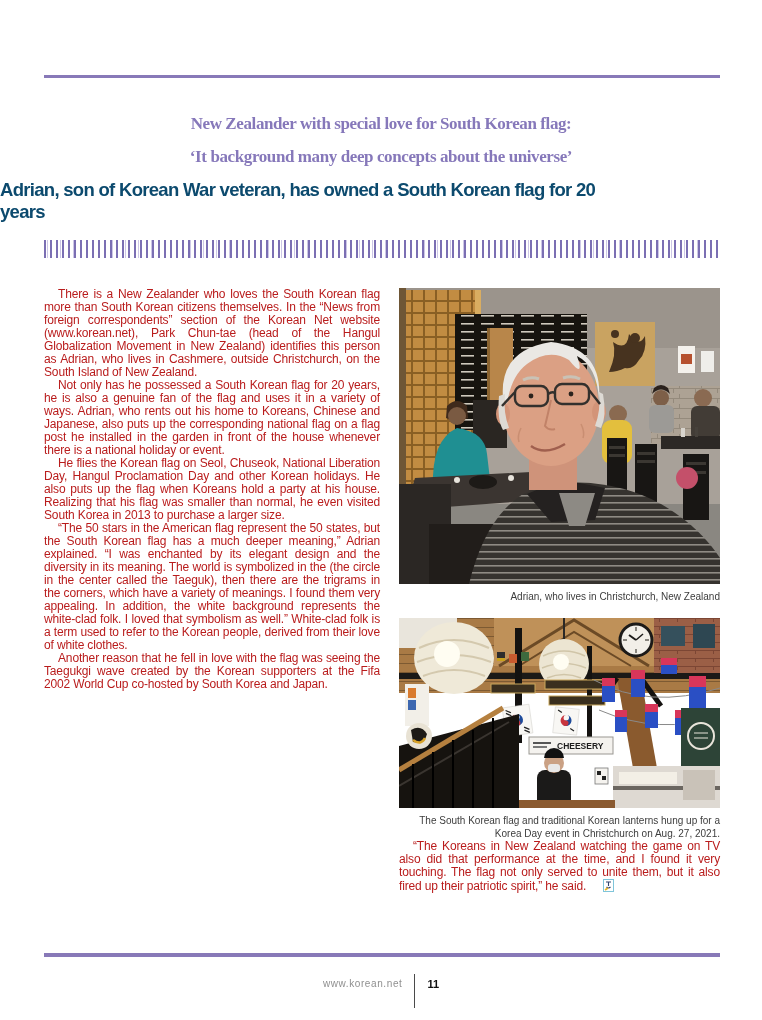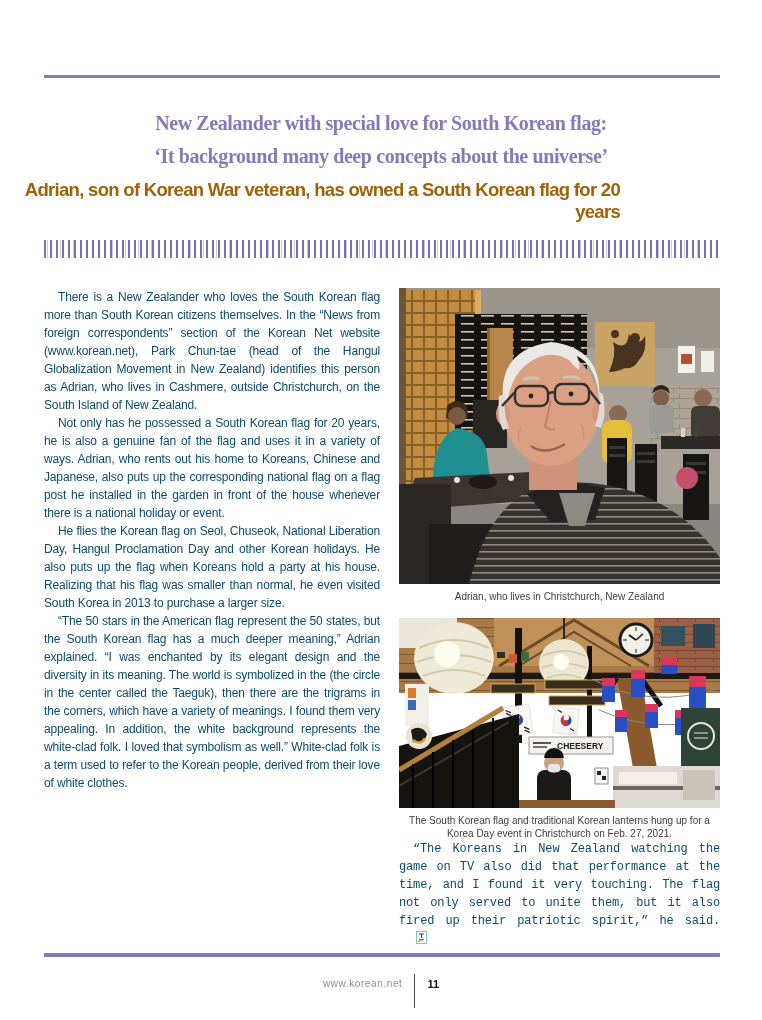--- a/index.html
+++ b/index.html
@@ -3,36 +3,36 @@
 <meta charset="utf-8">
 <style>
   html,body{margin:0;padding:0;background:#ffffff;}
   .page{position:relative;width:762px;height:1020px;background:#ffffff;overflow:hidden;
         font-family:"Liberation Sans",sans-serif;color:#3f3f3f;}
   .rule{position:absolute;left:44px;width:676px;background:#8879b8;}
   .rule-top{top:75px;height:3px;}
   .rule-bottom{top:953px;height:4px;}
   .title{position:absolute;top:107px;left:0;width:762px;text-align:center;
          font-family:"Liberation Serif",serif;font-weight:bold;color:#8678ba;
-         font-size:20px;line-height:33px;letter-spacing:-0.4px;}
-  .subtitle{position:absolute;top:179px;left:0;width:620px;text-align:right;
-            color:#a16207;font-weight:bold;font-size:18.5px;letter-spacing:-0.7px;}
+         font-size:17px;line-height:33px;letter-spacing:-0.4px;}
+  .subtitle{position:absolute;top:179px;left:0;width:620px;text-align:left;
+            color:#0c4a6e;font-weight:bold;font-size:18.5px;letter-spacing:-0.7px;}
   .barcode{position:absolute;left:44px;top:240px;width:676px;height:18px;background-color:#ffffff;
            background-image:
              repeating-linear-gradient(90deg,#7b6fb3 0 2px,transparent 2px 6px),
              repeating-linear-gradient(90deg,transparent 0 3px,#cdc7e6 3px 4px,transparent 4px 13px);}
   .columns{position:absolute;left:44px;top:288px;width:676px;display:flex;gap:19px;}
   .col-left{width:336px;}
   .col-right{width:321px;}
-  p.body-p{margin:0;text-align:justify;font-size:12px;line-height:18px;
-           letter-spacing:-0.15px;color:#0c4a6e;text-indent:14px;}
+  p.body-p{margin:0;text-align:justify;font-size:12px;line-height:13px;
+           letter-spacing:-0.15px;color:#b91c1c;text-indent:14px;}
   .photo{display:block;width:321px;}
-  .caption{margin:6px 0 0 0;font-size:10px;line-height:13px;color:#3d3d3d;text-align:center;text-indent:0;}
+  .caption{margin:6px 0 0 0;font-size:10px;line-height:13px;color:#3d3d3d;text-align:right;text-indent:0;}
   .photo2-block{margin-top:15px;}
-  .right-par{margin-top:27px;font-family:Liberation Mono, monospace;}
+  .right-par{margin-top:27px;}
   .endmark{display:inline-block;vertical-align:-2px;margin-left:3px;}
   .footer{position:absolute;left:0;top:976px;width:762px;display:flex;
           justify-content:center;align-items:flex-start;gap:12px;}
   .footer-site{font-size:10px;color:#8f8f8f;letter-spacing:0.6px;padding-top:2px;}
   .footer-divider{width:1px;height:34px;background:#4a4a4a;margin-top:-2px;}
   .footer-page{font-size:11px;font-weight:bold;color:#111111;padding-top:2px;}
 </style>
 </head>
 <body>
 
@@ -49,20 +49,21 @@
 
   <div class="barcode"></div>
 
   <div class="columns">
 
     <div class="col-left">
       <p class="body-p">There is a New Zealander who loves the South Korean flag more than South Korean citizens themselves. In the “News from foreign correspondents” section of the Korean Net website (www.korean.net), Park Chun-tae (head of the Hangul Globalization Movement in New Zealand) identifies this person as Adrian, who lives in Cashmere, outside Christchurch, on the South Island of New Zealand.</p>
       <p class="body-p">Not only has he possessed a South Korean flag for 20 years, he is also a genuine fan of the flag and uses it in a variety of ways. Adrian, who rents out his home to Koreans, Chinese and Japanese, also puts up the corresponding national flag on a flag post he installed in the garden in front of the house whenever there is a national holiday or event.</p>
       <p class="body-p">He flies the Korean flag on Seol, Chuseok, National Liberation Day, Hangul Proclamation Day and other Korean holidays. He also puts up the flag when Koreans hold a party at his house. Realizing that his flag was smaller than normal, he even visited South Korea in 2013 to purchase a larger size.</p>
       <p class="body-p">“The 50 stars in the American flag represent the 50 states, but the South Korean flag has a much deeper meaning,” Adrian explained. “I was enchanted by its elegant design and the diversity in its meaning. The world is symbolized in the (the circle in the center called the Taeguk), then there are the trigrams in the corners, which have a variety of meanings. I found them very appealing. In addition, the white background represents the white-clad folk. I loved that symbolism as well.” White-clad folk is a term used to refer to the Korean people, derived from their love of white clothes.</p>
+      <p class="body-p">Another reason that he fell in love with the flag was seeing the Taegukgi wave created by the Korean supporters at the Fifa 2002 World Cup co-hosted by South Korea and Japan.</p>
     </div>
 
     <div class="col-right">
 
       <svg class="photo" width="321" height="296" viewBox="0 0 321 296">
         <defs>
           <pattern id="shirtStripes" width="8" height="7" patternUnits="userSpaceOnUse">
             <rect width="8" height="7" fill="#36332f"></rect>
             <rect y="4" width="8" height="1.6" fill="#8f8b84"></rect>
           </pattern>
@@ -341,21 +342,21 @@
           <rect x="220" y="154" width="58" height="12" fill="#f3efe6"></rect>
           <rect x="214" y="168" width="107" height="4" fill="#6b6660"></rect>
           <rect x="284" y="152" width="32" height="30" fill="#c9c2b8"></rect>
 
           <rect x="196" y="150" width="13" height="16" fill="#f5f3ef" stroke="#777" stroke-width="0.8"></rect>
           <rect x="198" y="153" width="4" height="4" fill="#222"></rect>
           <rect x="203" y="158" width="4" height="4" fill="#222"></rect>
 
           <rect x="120" y="182" width="96" height="8" fill="#8a5a30"></rect>
         </svg>
-        <p class="caption">The South Korean flag and traditional Korean lanterns hung up for a Korea Day event in Christchurch on Feb. 27, 2021.</p>
+        <p class="caption">The South Korean flag and traditional Korean lanterns hung up for a Korea Day event in Christchurch on Aug. 27, 2021.</p>
       </div>
 
       <p class="body-p right-par"><span>“The Koreans in New Zealand watching the game on TV also did that performance at the time, and I found it very touching. The flag not only served to unite them, but it also fired up their patriotic spirit,” he said.</span><span class="endmark"><svg width="11" height="13" viewBox="0 0 11 13">
               <rect x="0.5" y="0.5" width="10" height="12" fill="#ffffff" stroke="#7fc5da" stroke-width="1"></rect>
               <path d="M3,3 h5 M5.5,3 v4 M3.5,8 q2,2 4,0" stroke="#32456e" stroke-width="1.1" fill="none"></path>
               <path d="M2,11 l3,-2" stroke="#e8b421" stroke-width="1.6" fill="none"></path>
             </svg></span></p>
 
     </div>
   </div>

